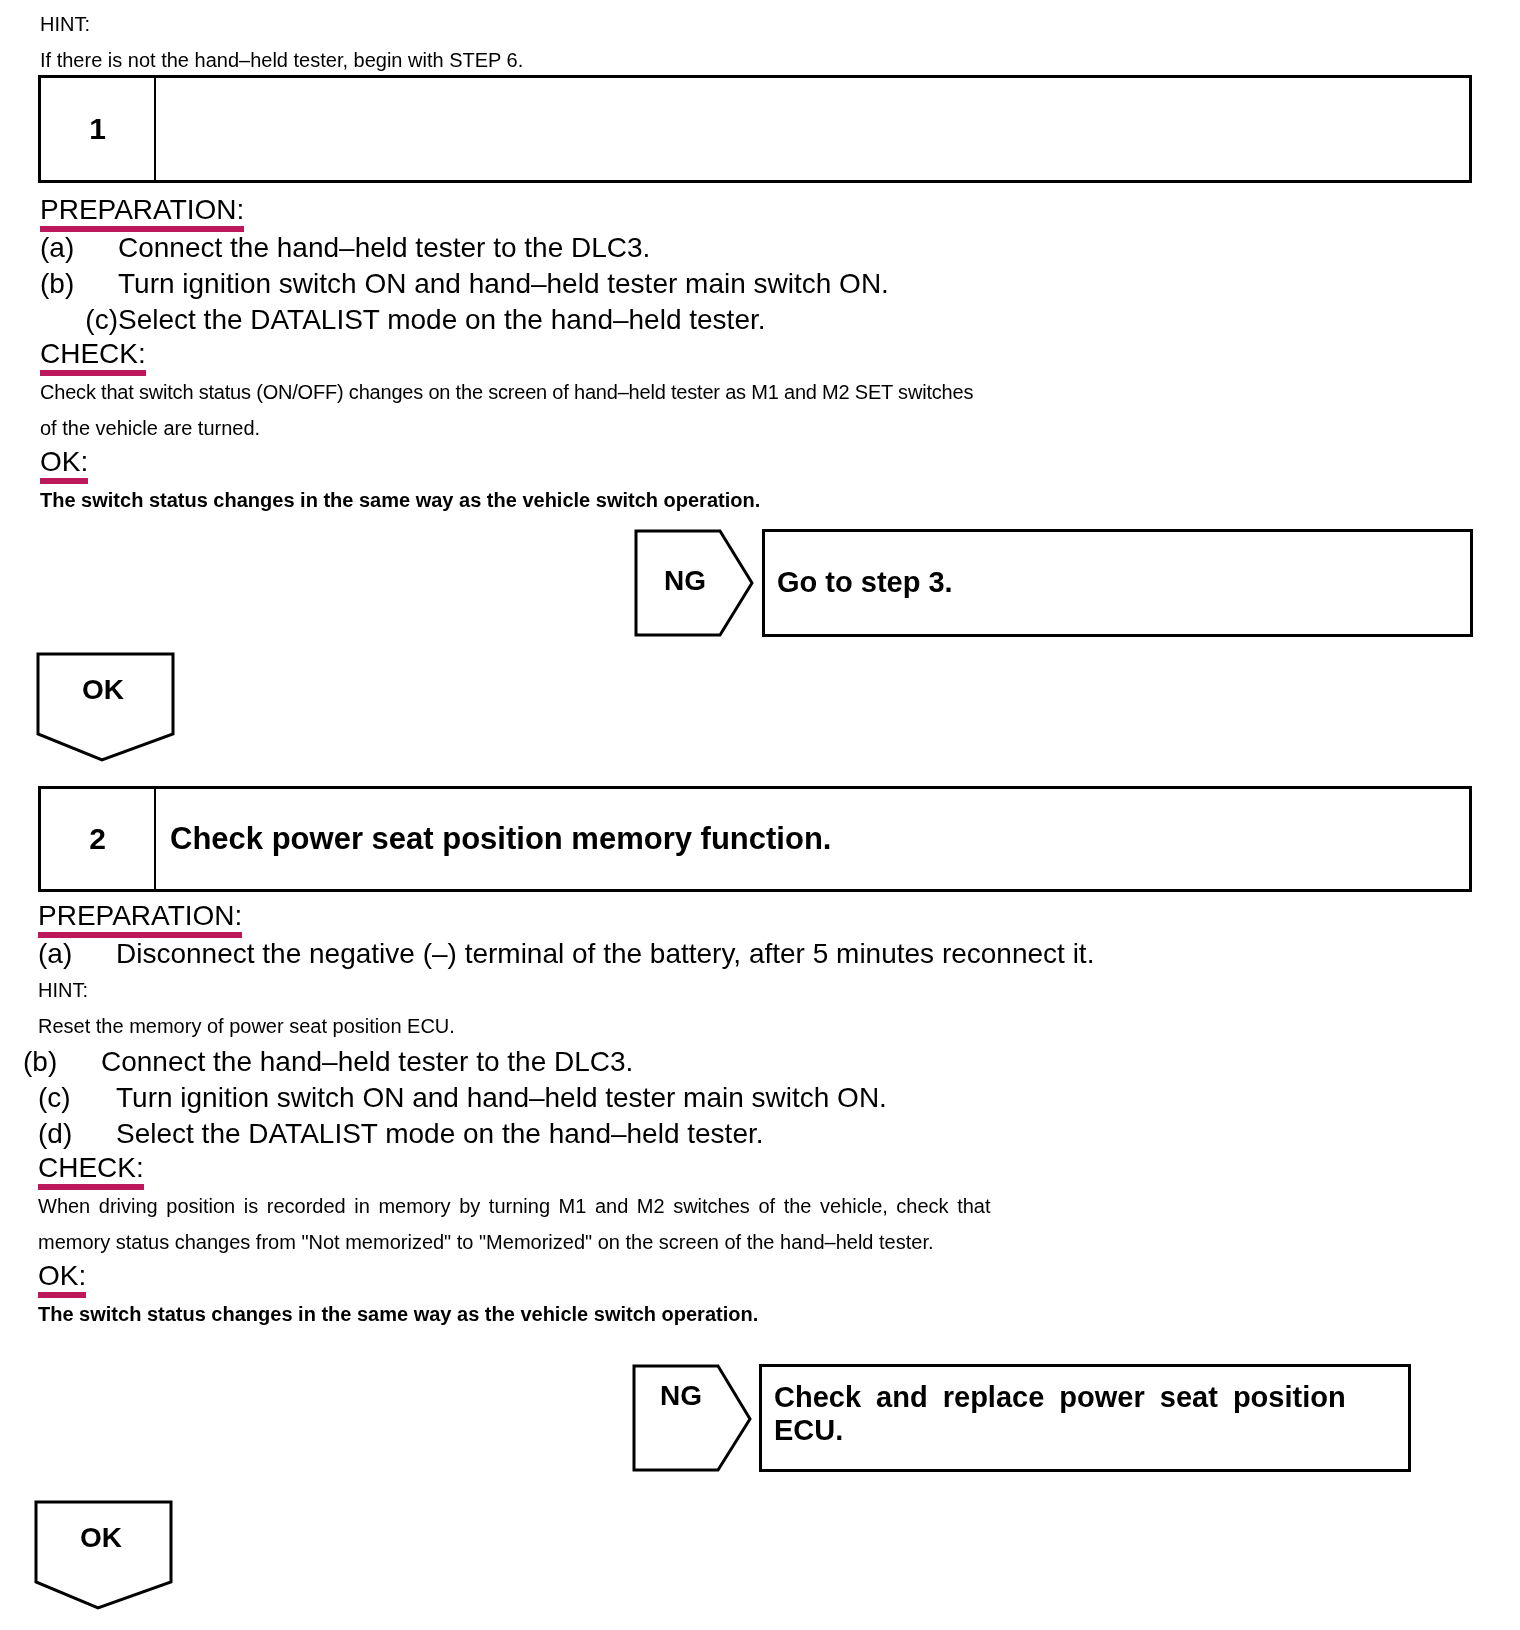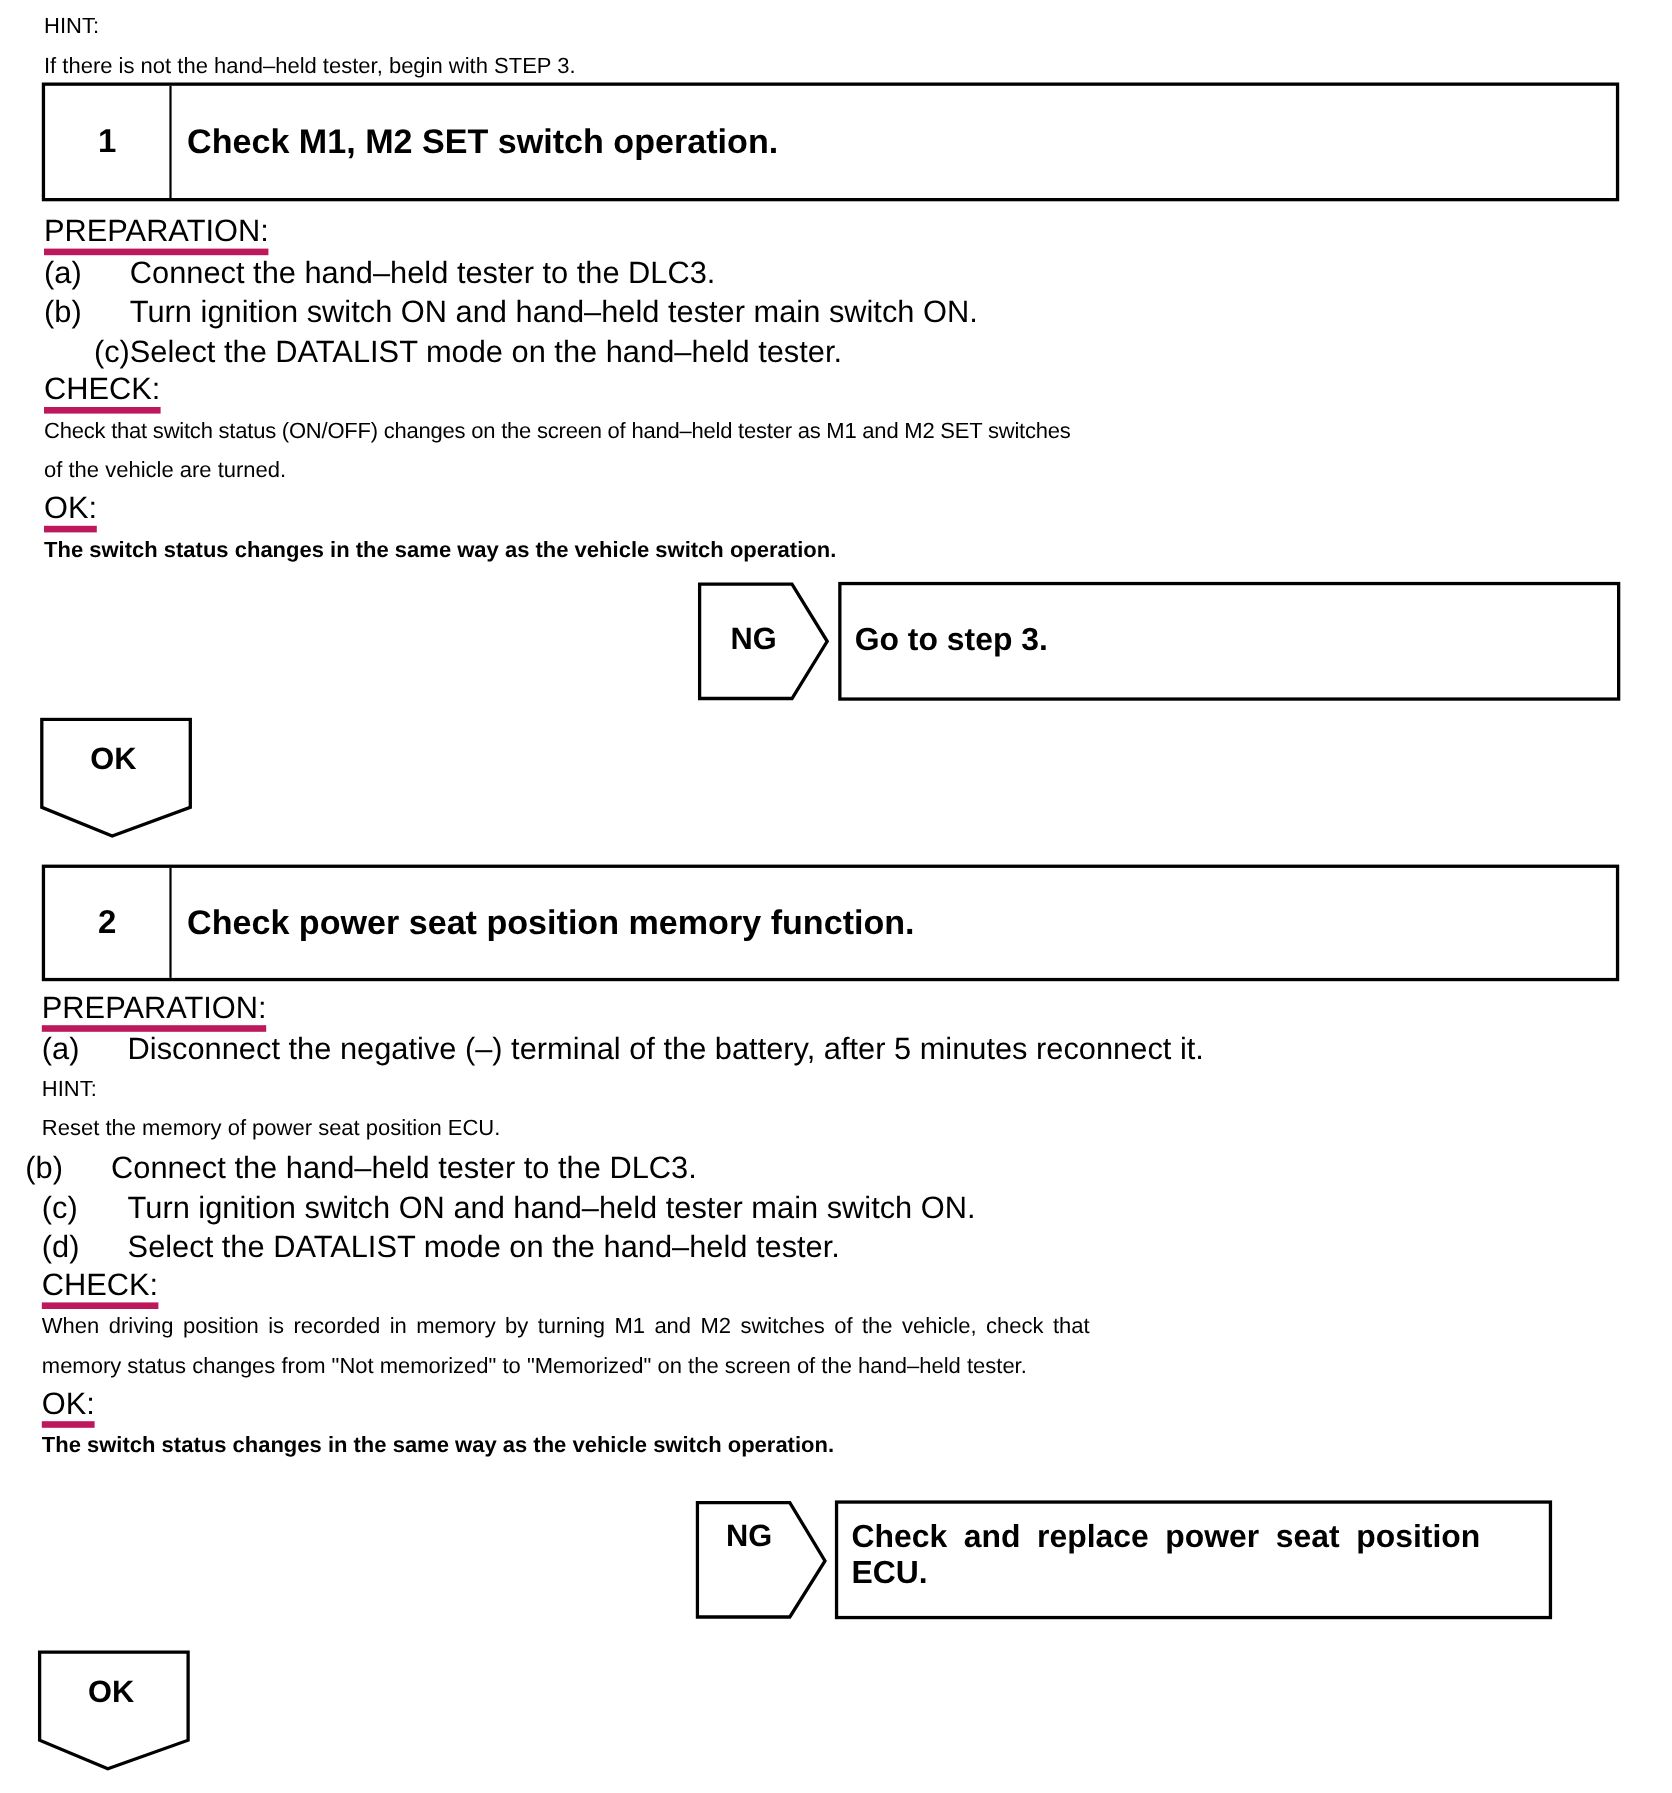--- a/index.html
+++ b/index.html
@@ -31,25 +31,24 @@
     }
     .ng-shape, .ok-shape { position: absolute; }
     .ng-label, .ok-label {
       position: absolute; font-size: 28px; font-weight: bold; text-align: center;
     }
   </style>
 </head>
 <body>
 
 <div class="abs txt" style="left:40px; top:6px;">HINT:</div>
-<div class="abs txt" style="left:40px; top:42px;">If there is not the hand–held tester, begin with STEP 3.</div>
+<div class="abs txt" style="left:40px; top:42px;">If there is not the hand–held tester, begin with STEP 6.</div>
 
 <div class="stepbox" style="top:75px; height:108px;">
   <div class="num">1</div>
-  <div class="title">Check M1, M2 SET switch operation.</div>
 </div>
 
 <div class="abs" style="left:40px; top:194px;">
   <span class="label">PREPARATION:</span>
 </div>
 <div class="abs item" style="left:40px; top:230px;">
   <span class="mark">(a)</span><span>Connect the hand–held tester to the DLC3.</span>
 </div>
 <div class="abs item" style="left:40px; top:266px;">
   <span class="mark">(b)</span><span>Turn ignition switch ON and hand–held tester main switch ON.</span>

